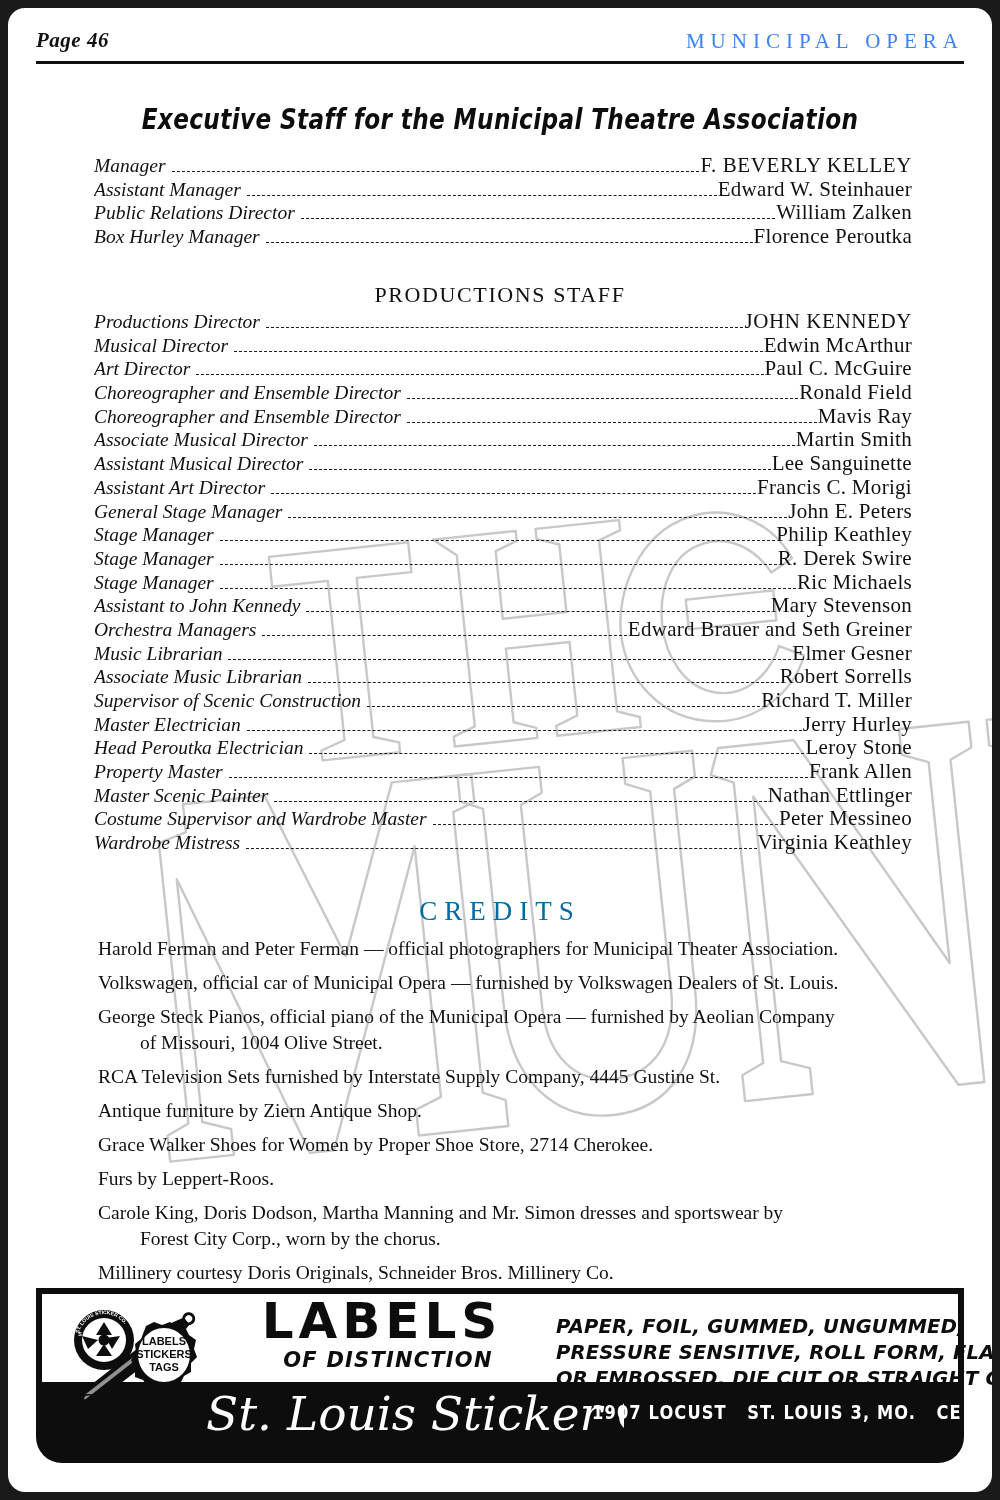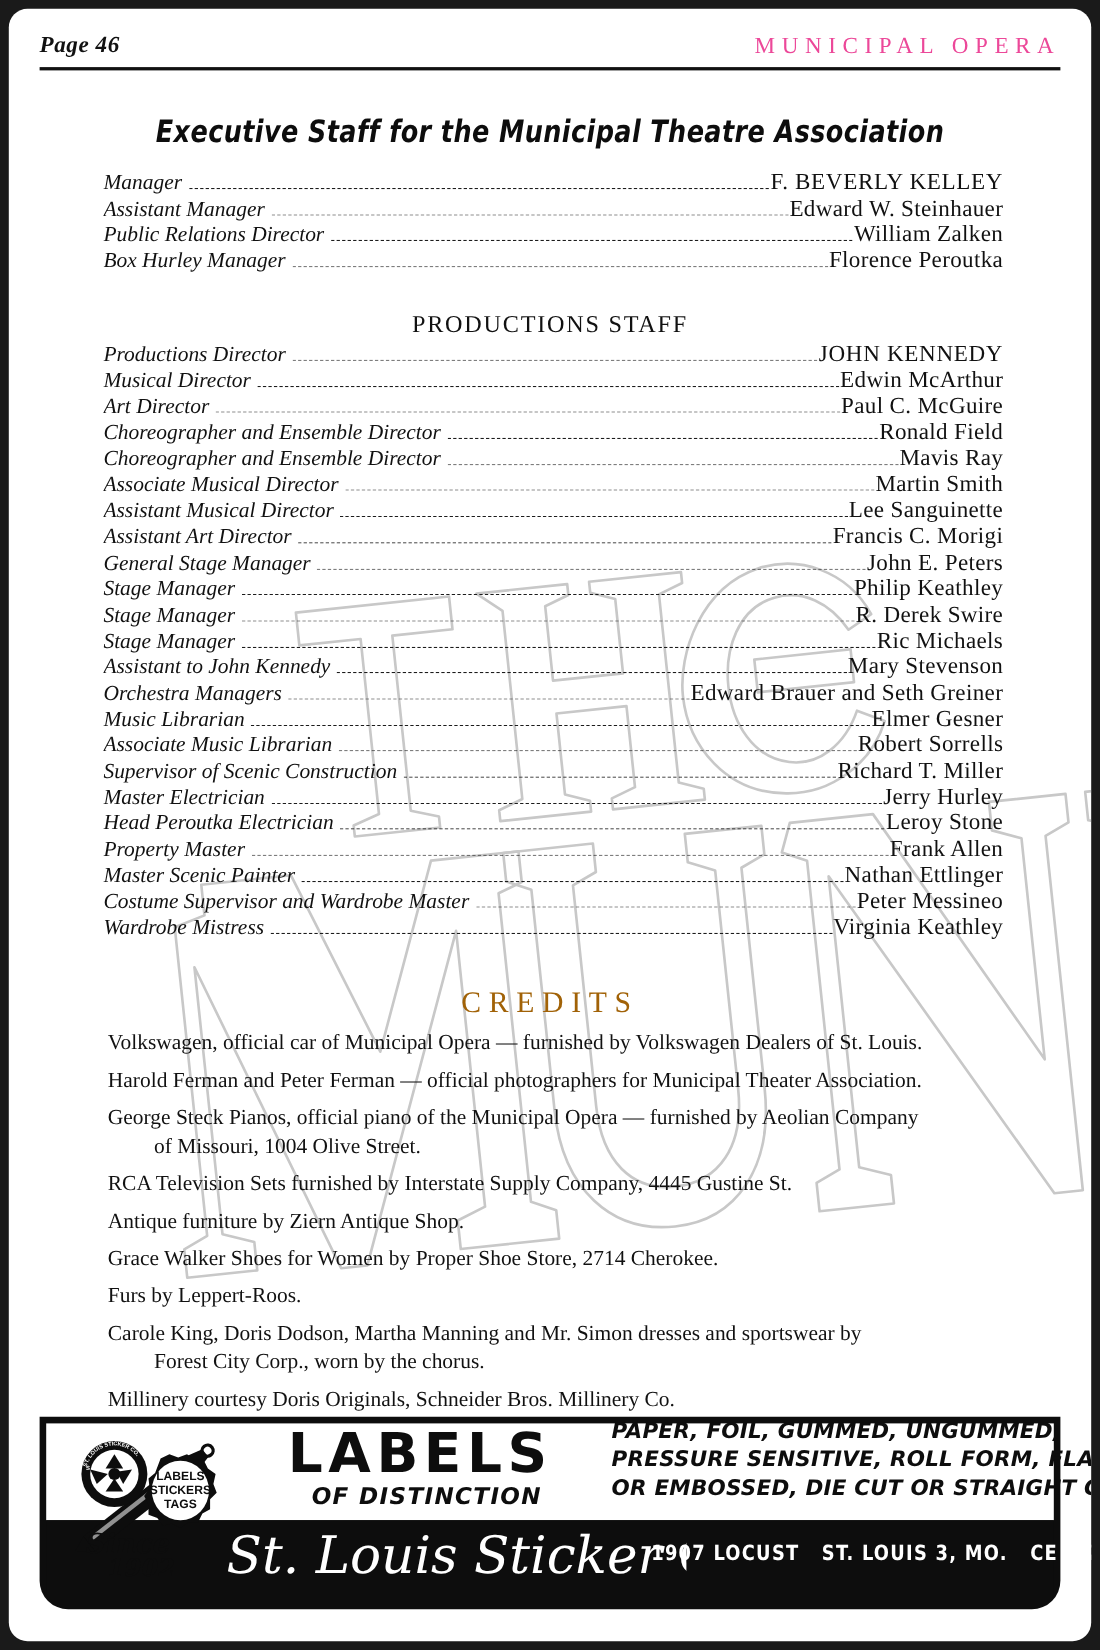--- a/index.html
+++ b/index.html
@@ -70,21 +70,21 @@
     letter-spacing: 0.5px;
     color: #111;
   }
   .runhead .pub {
     position: absolute;
     right: 0;
     top: 1px;
     font-family: "Liberation Serif", serif;
     font-size: 21px;
     letter-spacing: 6px;
-    color: #ec4899;
+    color: #3b82f6;
   }
   .runhead .rule {
     position: absolute;
     left: 0;
     right: 0;
     top: 33px;
     height: 3px;
     background: #111;
   }
 
@@ -116,21 +116,21 @@
   }
   .credits-title {
     position: absolute;
     left: 0;
     right: 0;
     top: 888px;
     text-align: center;
     font-family: "Liberation Serif", serif;
     font-size: 27px;
     letter-spacing: 7px;
-    color: #a16207;
+    color: #0369a1;
   }
 
   
   .stafflist {
     position: absolute;
     left: 86px;
     width: 818px;
   }
   #exec-list { top: 146px; }
   #prod-list { top: 302px; }
@@ -262,21 +262,21 @@
     font-family: "DejaVu Sans", "Liberation Sans", sans-serif;
     font-style: italic;
     font-weight: bold;
     font-size: 21px;
     letter-spacing: 1.2px;
     color: #0d0d0d;
   }
   #ad-speclines {
     position: absolute;
     left: 520px;
-    top: 0;
+    top: 26px;
     width: 400px;
   }
   .ad-spec {
     font-family: "DejaVu Sans", "Liberation Sans", sans-serif;
     font-style: italic;
     font-weight: bold;
     font-size: 19.5px;
     letter-spacing: 0.2px;
     color: #0d0d0d;
     line-height: 26px;
@@ -482,22 +482,22 @@
           </div>
           <div class="staff-row">
             <span class="staff-role">Wardrobe Mistress</span>
             <span class="staff-leader"></span>
             <span class="staff-name">Virginia Keathley</span>
           </div>
         </div>
 
       <div class="credits-title">CREDITS</div>
       <div id="credits">
+          <div class="credit-item single">Harold Ferman and Peter Ferman — official photographers for Municipal Theater Association.</div>
           <div class="credit-item single">Volkswagen, official car of Municipal Opera — furnished by Volkswagen Dealers of St. Louis.</div>
-          <div class="credit-item single">Harold Ferman and Peter Ferman — official photographers for Municipal Theater Association.</div>
           <div class="credit-item">George Steck Pianos, official piano of the Municipal Opera — furnished by Aeolian Company<span class="cont">of Missouri, 1004 Olive Street.</span></div>
           <div class="credit-item single">RCA Television Sets furnished by Interstate Supply Company, 4445 Gustine St.</div>
           <div class="credit-item single">Antique furniture by Ziern Antique Shop.</div>
           <div class="credit-item single">Grace Walker Shoes for Women by Proper Shoe Store, 2714 Cherokee.</div>
           <div class="credit-item single">Furs by Leppert-Roos.</div>
           <div class="credit-item">Carole King, Doris Dodson, Martha Manning and Mr. Simon dresses and sportswear by<span class="cont">Forest City Corp., worn by the chorus.</span></div>
           <div class="credit-item single">Millinery courtesy Doris Originals, Schneider Bros. Millinery Co.</div>
           <div class="credit-item single">Guns furnished by Goodman's For Guns, 1101 Olive St.</div>
         </div>
 

